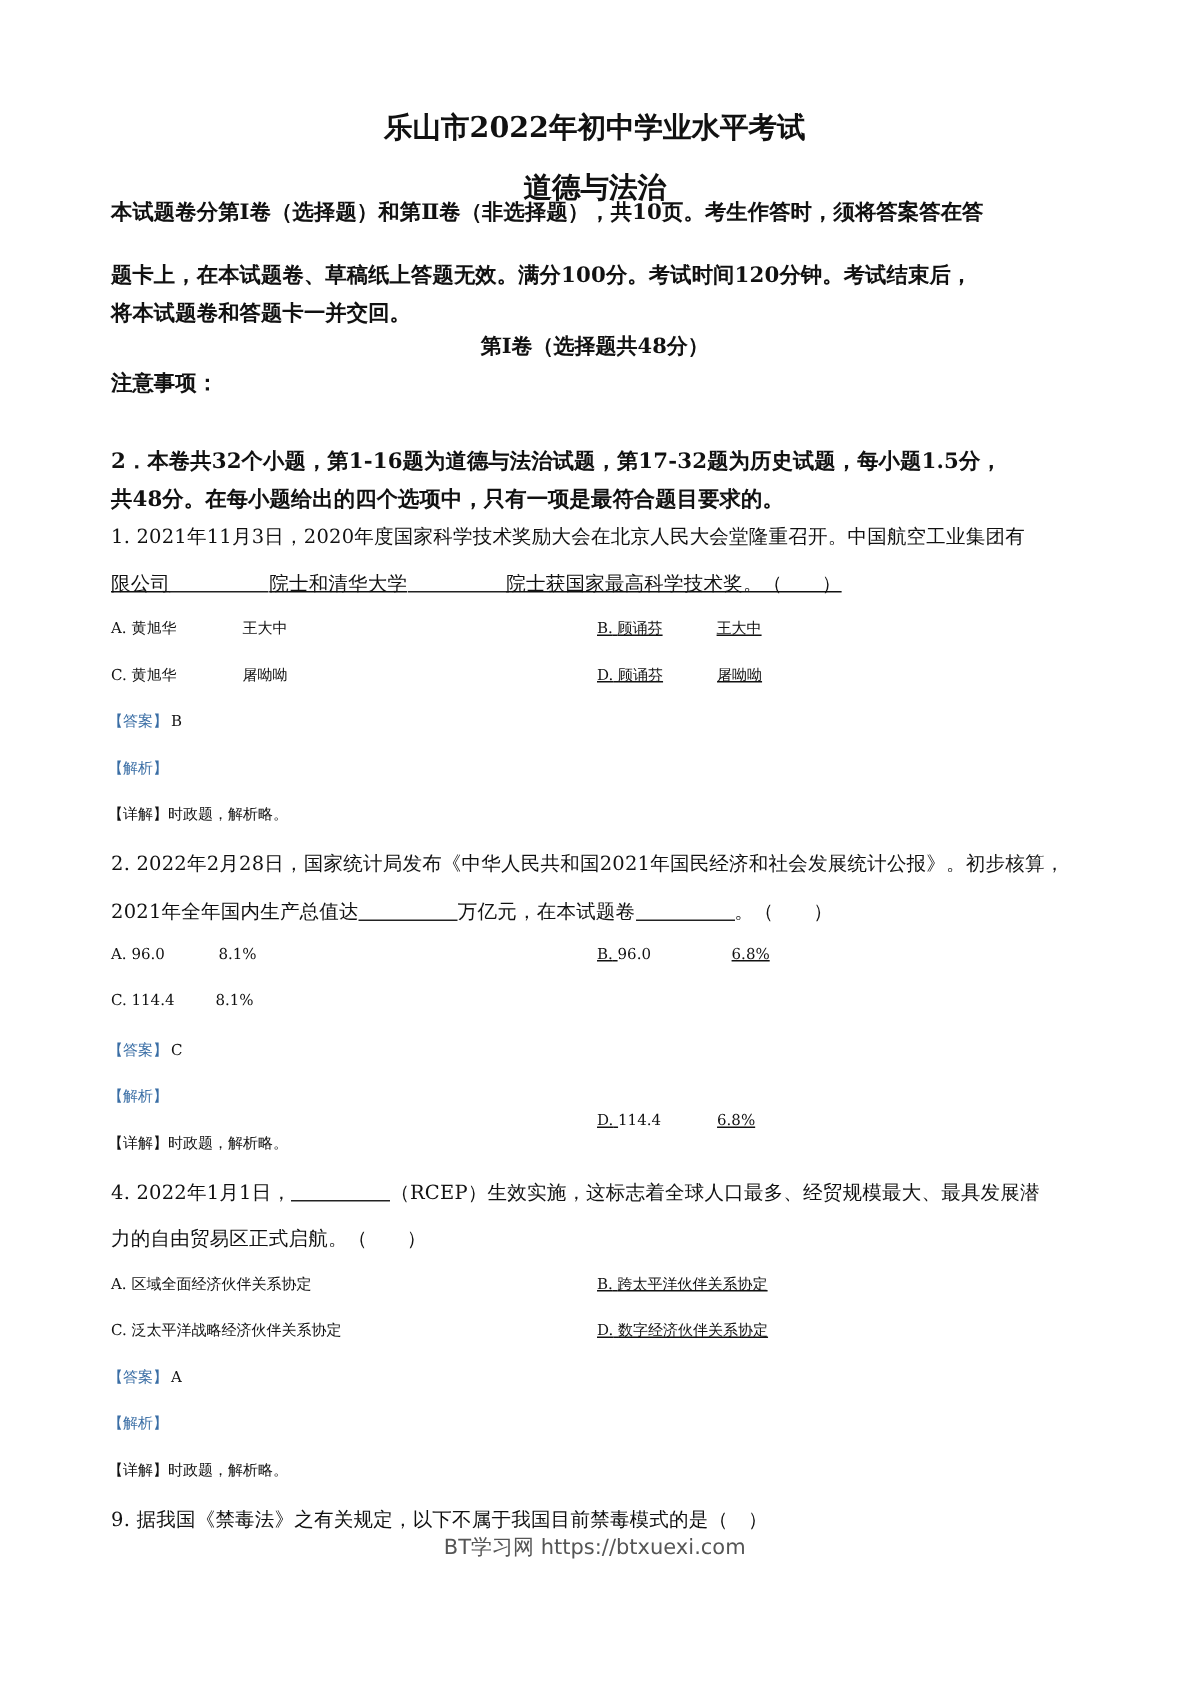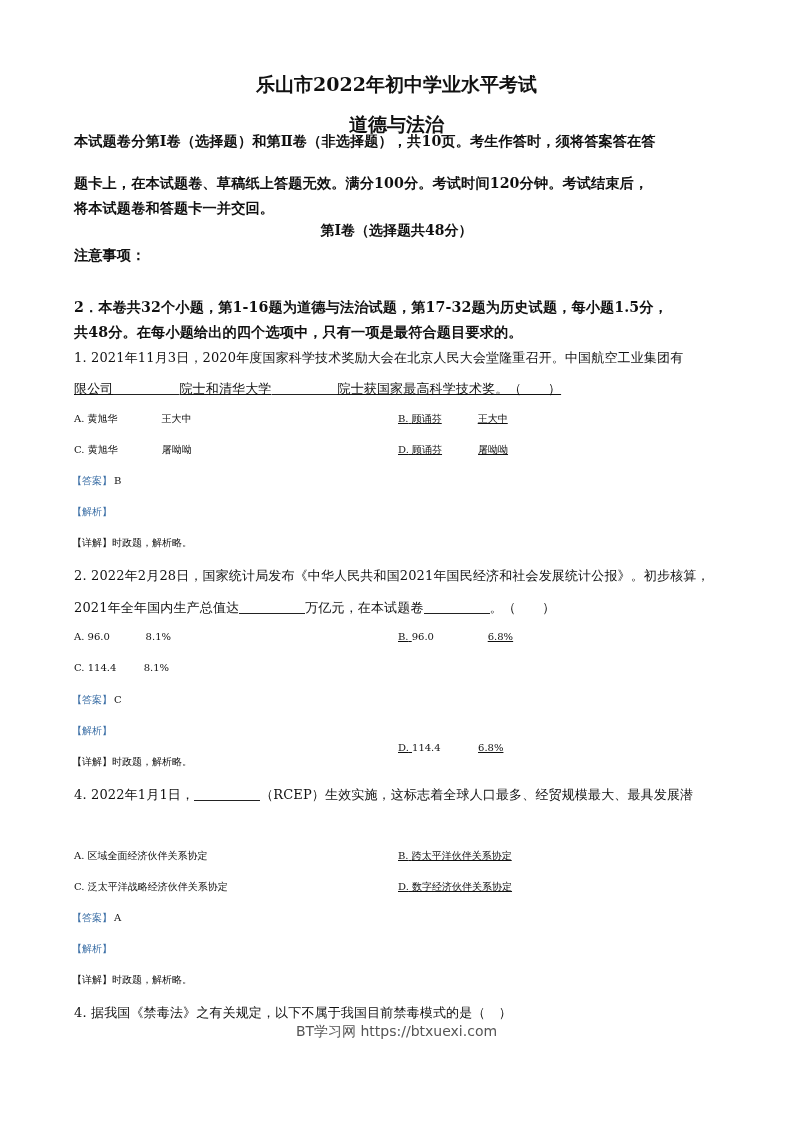--- a/index.html
+++ b/index.html
@@ -83,36 +83,37 @@
     <span class="lbl">【答案】</span><span class="ansval">C</span>
   </div>
   <div class="abs opt lbl" style="top:724px;left:72px;">【解析】</div>
   <div class="abs opt" style="top:755px;left:72px;">
     <span>【详解】</span><span>时政题，解析略。</span>
   </div>
 
   <div class="abs q" style="top:786px;">
     <span>4. 2022年1月1日，</span><span class="blank"></span><span>（RCEP）生效实施，这标志着全球人口最多、经贸规模最大、最具发展潜</span>
   </div>
+  <div class="abs q" style="top:817px;">力的自由贸易区正式启航。（　　）</div>
   <div class="abs opt optA" style="top:849px;">
     <span>A.</span> <span>区域全面经济伙伴关系协定</span>
   </div>
   <div class="abs opt optB" style="top:849px;">
     <span>B.</span> <span>跨太平洋伙伴关系协定</span>
   </div>
   <div class="abs opt optA" style="top:880px;">
     <span>C.</span> <span>泛太平洋战略经济伙伴关系协定</span>
   </div>
   <div class="abs opt optB" style="top:880px;">
     <span>D.</span> <span>数字经济伙伴关系协定</span>
   </div>
   <div class="abs opt" style="top:911px;left:72px;">
     <span class="lbl">【答案】</span><span class="ansval">A</span>
   </div>
   <div class="abs opt lbl" style="top:942px;left:72px;">【解析】</div>
   <div class="abs opt" style="top:973px;left:72px;">
     <span>【详解】</span><span>时政题，解析略。</span>
   </div>
 
-  <div class="abs q" style="top:1004px;">4. 据我国《禁毒法》之有关规定，以下不属于我国目前禁毒模式的是（　）</div>
+  <div class="abs q" style="top:1004px;">9. 据我国《禁毒法》之有关规定，以下不属于我国目前禁毒模式的是（　）</div>
 
   <div class="abs footer" style="top:1023px;">BT学习网 https://btxuexi.com</div>
 </div>
 
 </body></html>

